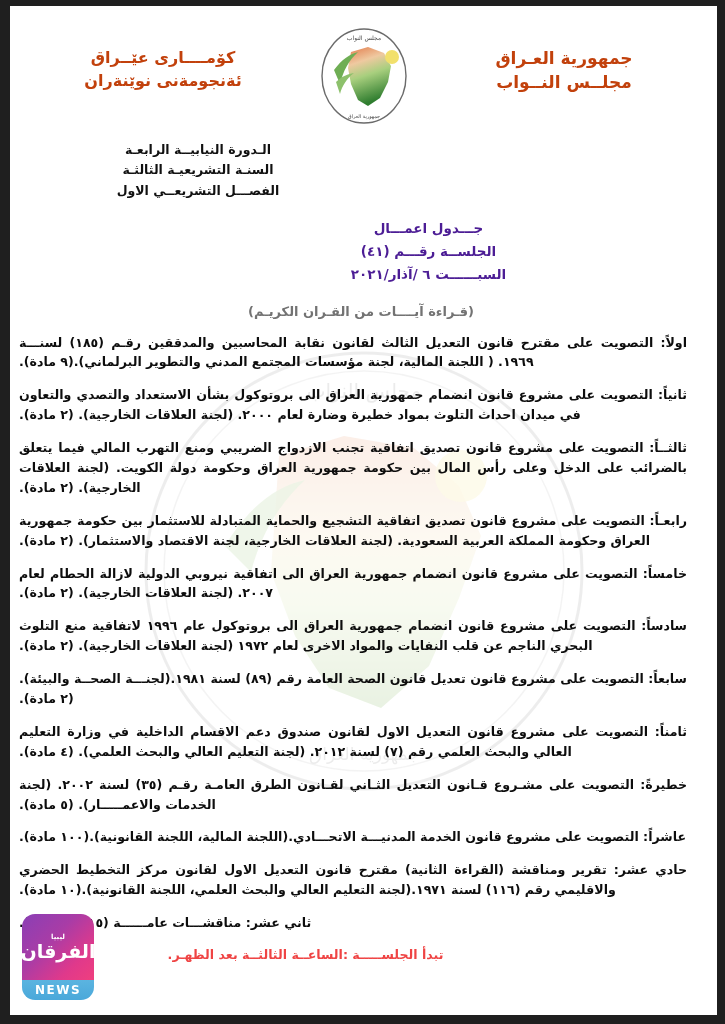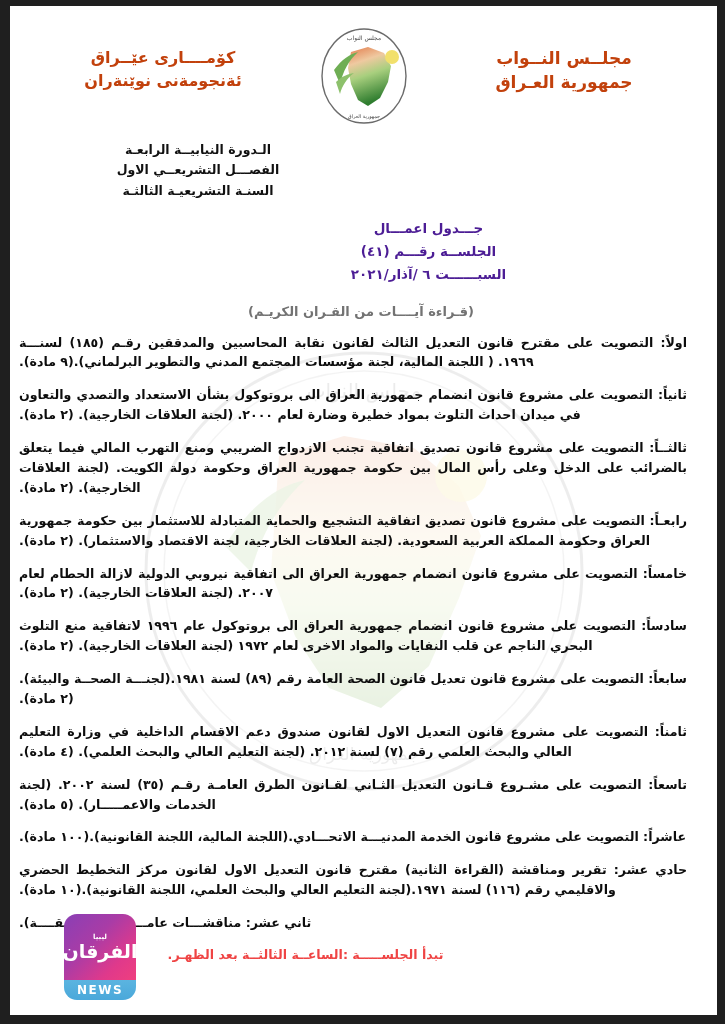--- a/index.html
+++ b/index.html
@@ -168,21 +168,20 @@
   }
 
   
   .news-logo {
     position: absolute;
     left: 12px;
     top: 908px;
     width: 72px;
     height: 104px;
     z-index: 5;
-    margin-left: 42px;
   }
   .news-logo .logo-body {
     width: 72px;
     height: 66px;
     border-radius: 13px 13px 0 0;
     background: linear-gradient(135deg, #8a3fb5 0%, #a93ca6 40%, #e0398b 75%, #ef3f7e 100%);
     display: flex;
     align-items: center;
     justify-content: center;
     box-sizing: border-box;
@@ -239,22 +238,22 @@
         <circle cx="332" cy="140" r="26" fill="#f3e27a" opacity="0.85"></circle>
         <path d="M96 210 C120 170 148 150 176 144 C150 168 132 198 122 236 Z" fill="#8fbf6a" opacity="0.8"></path>
         <text x="235" y="62" text-anchor="middle" font-size="20" fill="#8d8d8d" font-family="'DejaVu Sans', sans-serif">مجلس النواب</text>
         <text x="235" y="424" text-anchor="middle" font-size="17" fill="#8d8d8d" font-family="'DejaVu Sans', sans-serif">جمهورية العراق</text>
       </svg>
     </div>
 
     <div class="doc-header">
 
       <div class="header-side right">
+        <div class="header-line">جمهورية العـراق</div>
         <div class="header-line">مجلــس النــواب</div>
-        <div class="header-line">جمهورية العـراق</div>
       </div>
 
       <div class="emblem-wrap">
         <svg width="92" height="100" viewBox="0 0 92 100" aria-hidden="true">
           <defs>
             <linearGradient id="mapGrad" x1="0" y1="0" x2="0.25" y2="1">
               <stop offset="0%" stop-color="#e27a4a"></stop>
               <stop offset="30%" stop-color="#efc9a0"></stop>
               <stop offset="55%" stop-color="#a8cf7e"></stop>
               <stop offset="100%" stop-color="#2f7d2f"></stop>
@@ -272,22 +271,22 @@
 
       <div class="header-side left">
         <div class="header-line kurd">كۆمــــارى عێــراق</div>
         <div class="header-line kurd">ئةنجومةنى نوێنةران</div>
       </div>
 
     </div>
 
     <div class="session-block">
       <div class="session-line">الـدورة النيابيــة الرابعـة</div>
+      <div class="session-line">السنـة التشريعيـة الثالثـة</div>
       <div class="session-line">الفصـــل التشريعــي الاول</div>
-      <div class="session-line">السنـة التشريعيـة الثالثـة</div>
     </div>
 
     <div class="agenda-block">
       <div class="agenda-line">جـــدول اعمـــال</div>
       <div class="agenda-line">الجلســة رقـــم (٤١)</div>
       <div class="agenda-line">السبــــــت ٦ /آذار/٢٠٢١</div>
     </div>
 
     <div class="quran-line">(قـراءة آيــــات من القـران الكريـم)</div>
 
@@ -318,21 +317,21 @@
       </div>
       <div class="item">
         <span class="ord">سابعاً:</span>
         <span>التصويت على مشروع قانون تعديل قانون الصحة العامة رقم (٨٩) لسنة ١٩٨١.(لجنـــة الصحــة والبيئة).(٢ مادة).</span>
       </div>
       <div class="item">
         <span class="ord">ثامناً:</span>
         <span>التصويت على مشروع قانون التعديل الاول لقانون صندوق دعم الاقسام الداخلية في وزارة التعليم العالي والبحث العلمي رقم (٧) لسنة ٢٠١٢. (لجنة التعليم العالي والبحث العلمي). (٤ مادة).</span>
       </div>
       <div class="item">
-        <span class="ord">تاسعاً:</span>
+        <span class="ord">خطيرةً:</span>
         <span>التصويت على مشـروع قـانون التعديل الثـاني لقـانون الطرق العامـة رقـم (٣٥) لسنة ٢٠٠٢. (لجنة الخدمات والاعمـــــار). (٥ مادة).</span>
       </div>
       <div class="item">
         <span class="ord">عاشراً:</span>
         <span>التصويت على مشروع قانون الخدمة المدنيـــة الاتحـــادي.(اللجنة المالية، اللجنة القانونية).(١٠٠ مادة).</span>
       </div>
       <div class="item">
         <span class="ord">حادي عشر:</span>
         <span>تقرير ومناقشة (القراءة الثانية) مقترح قانون التعديل الاول لقانون مركز التخطيط الحضري والاقليمي رقم (١١٦) لسنة ١٩٧١.(لجنة التعليم العالي والبحث العلمي، اللجنة القانونية).(١٠ مادة).</span>
       </div>

